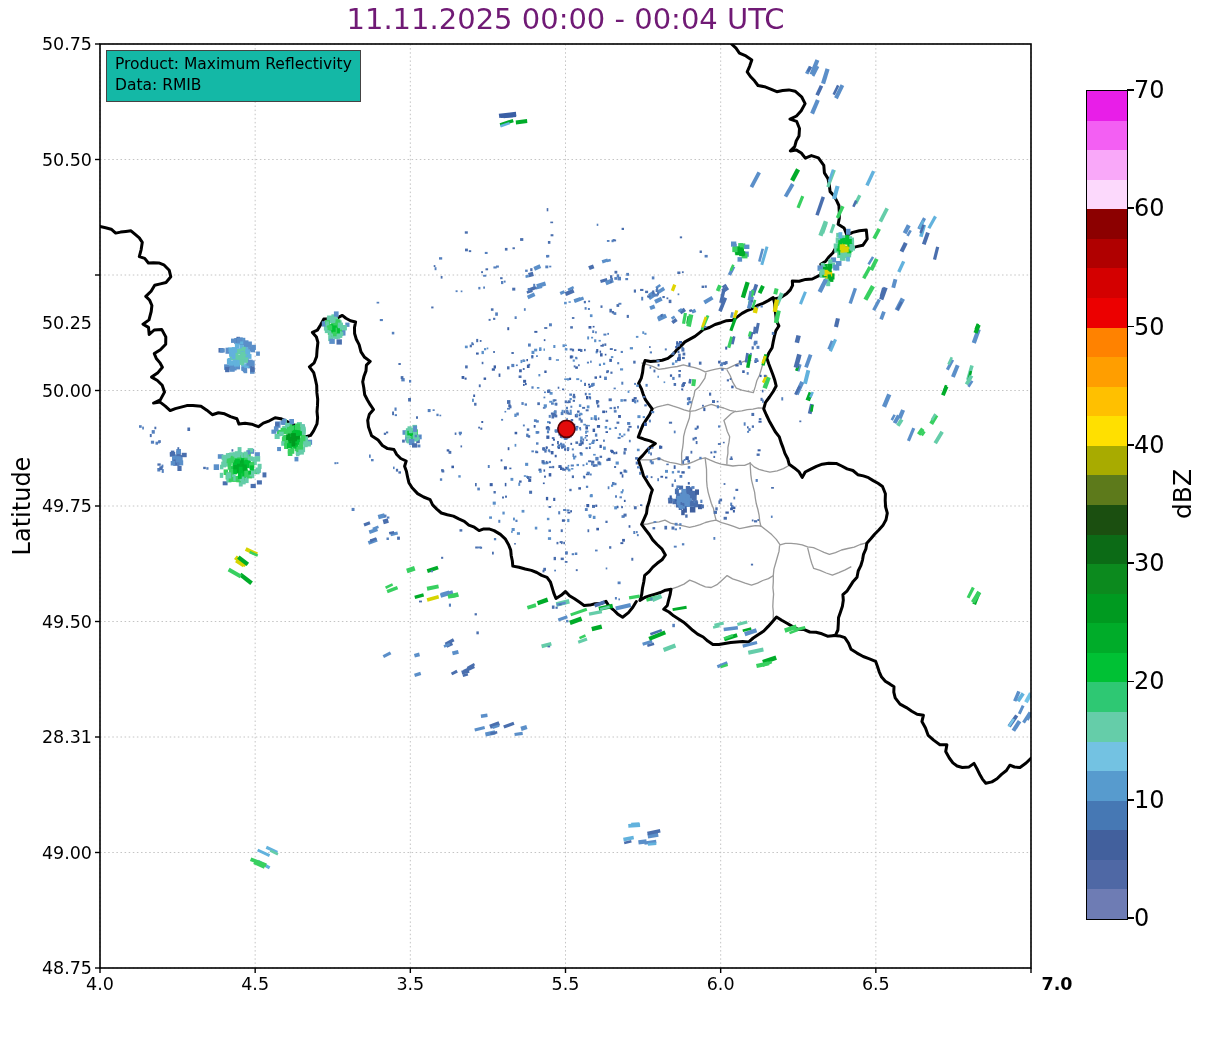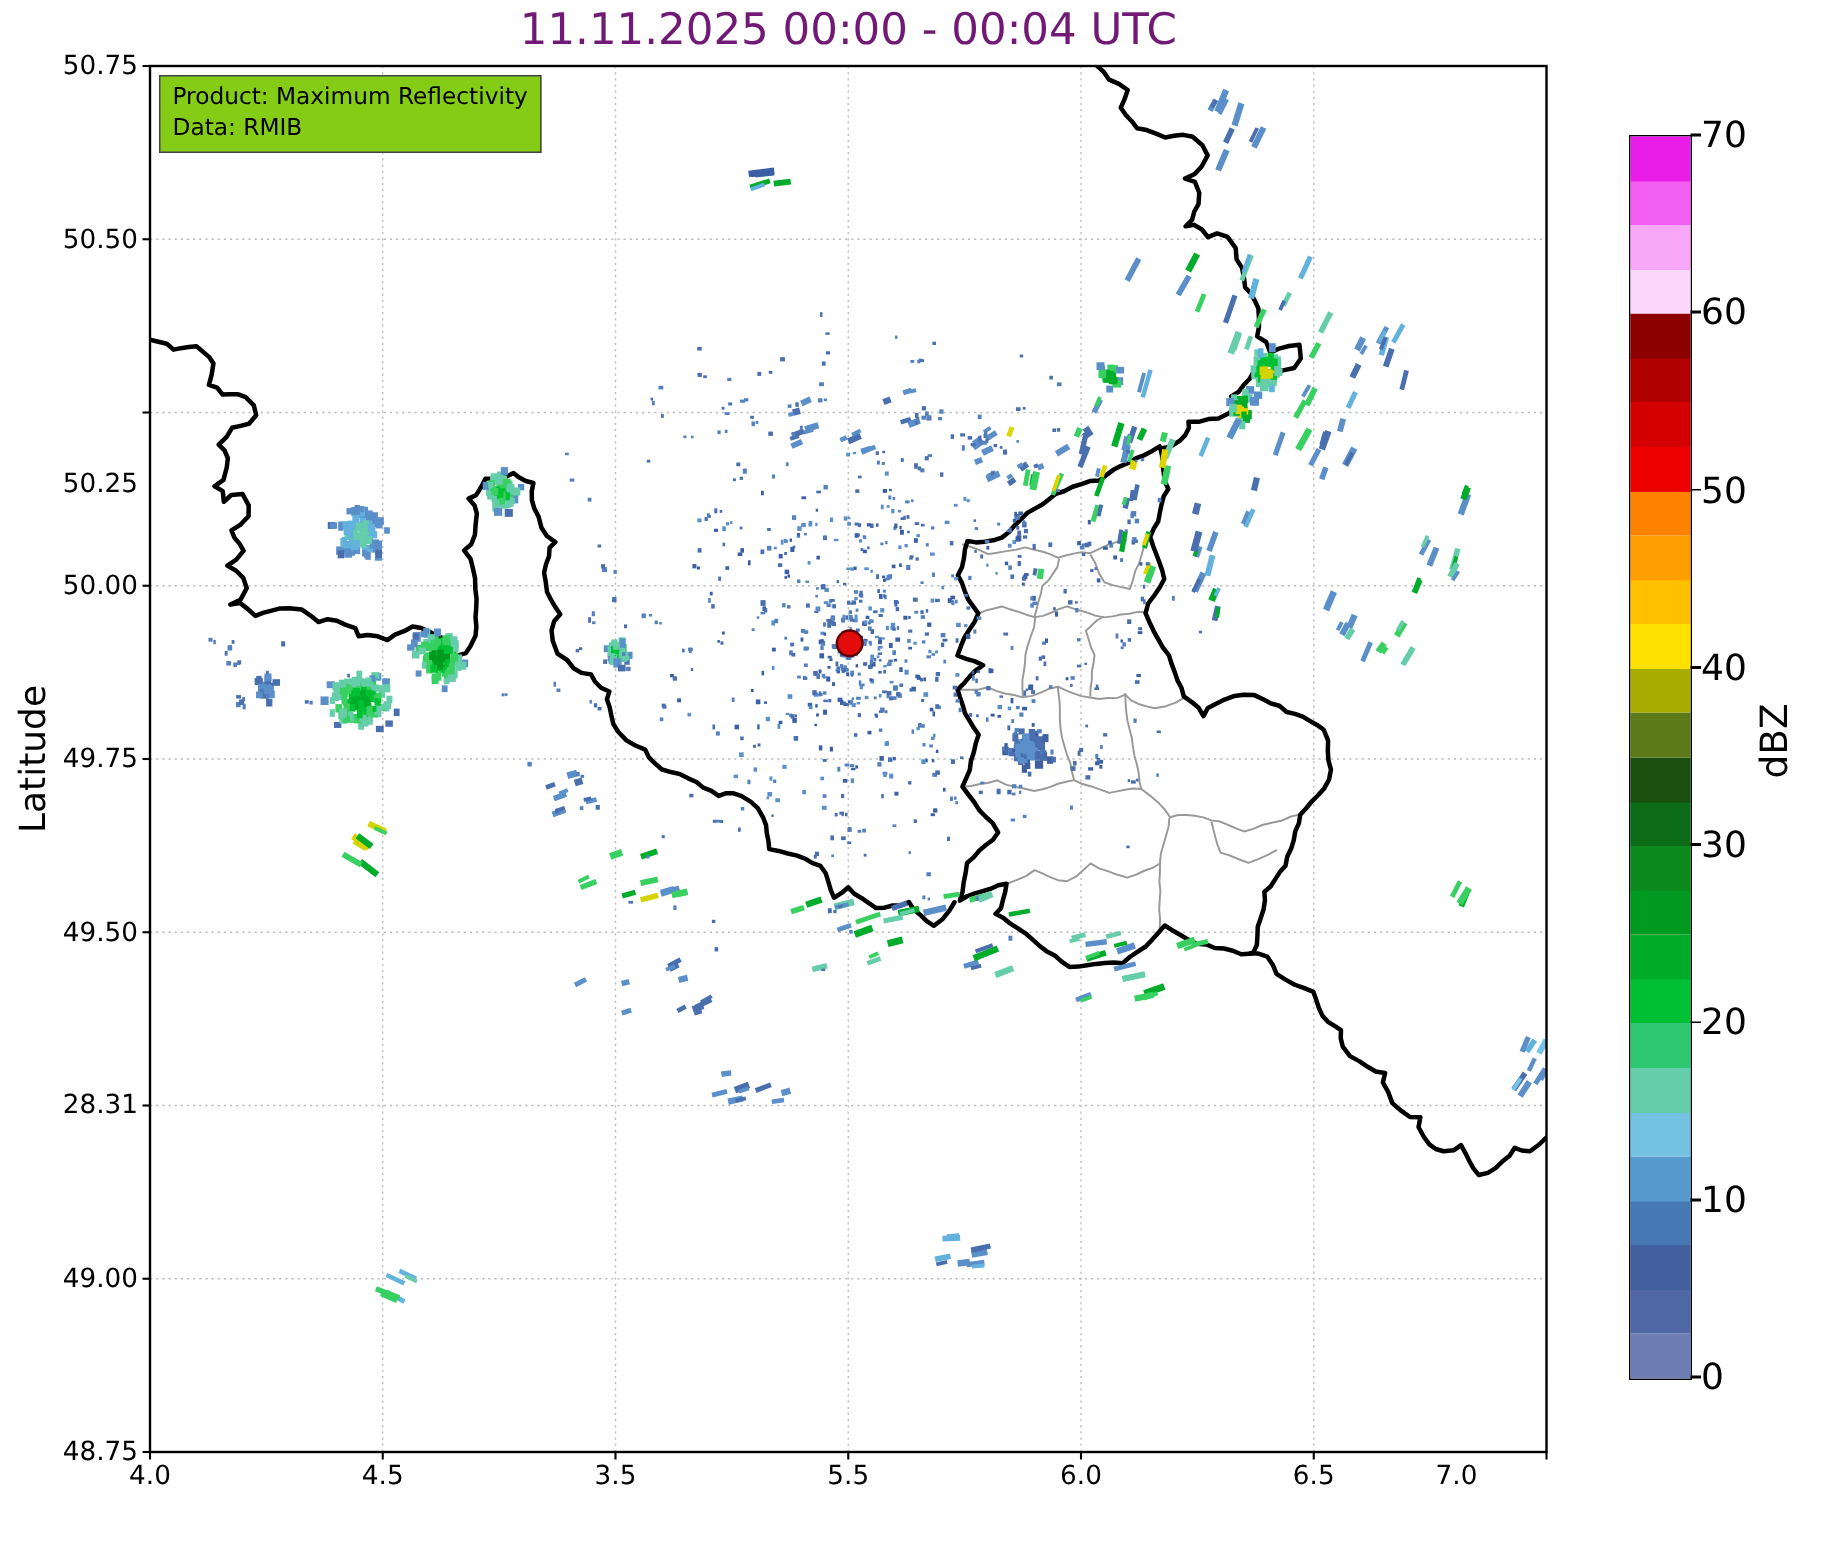--- a/index.html
+++ b/index.html
@@ -10,21 +10,21 @@
          font-size:29px;color:#701a75;}
   .axlabel{position:absolute;font-size:24px;color:#000;}
   #xlabel{left:100px;width:931px;text-align:center;top:998px;}
   #ylabel{left:-38px;top:492px;transform:rotate(-90deg);width:120px;text-align:center;}
   #cblabel{left:1168px;top:424px;writing-mode:vertical-rl;transform:rotate(180deg);
            font-size:25px;height:140px;text-align:center;}
   .ticklabel{position:absolute;font-size:17.5px;color:#000;white-space:nowrap;}
   .xtick{transform:translateX(-50%);top:974px;}
   .ytick{transform:translateY(-50%);text-align:right;width:60px;left:32px;}
   .cbtick{transform:translateY(-50%);left:1134px;font-size:24px;}
-  #infobox{position:absolute;left:106px;top:50px;background:#84cc16;
+  #infobox{position:absolute;left:106px;top:50px;background:#14b8a6;
            border:1.2px solid #444;padding:3px 8px 4px 8px;font-size:15.5px;
            line-height:1.38;color:#000;}
   #colorbar{position:absolute;left:1086px;top:90px;width:40px;height:828px;
             border:1.2px solid #000;box-sizing:content-box;}
   .cbblock{position:absolute;left:0;width:40px;}
   .cbmark{position:absolute;width:7px;height:1.6px;background:#000;left:1127px;}
 </style>
 </head>
 <body>
 <div id="fig">
@@ -2054,21 +2054,21 @@
       <div class="cbblock" style="bottom: 798.429px; height: 30.0714px; background: rgb(232, 30, 232);"></div>
     </div>
 <div id="cblabel" class="axlabel">dBZ</div>
 <div id="ticks-host">
       <div class="ticklabel xtick" style="left: 100px;">4.0</div>
       <div class="ticklabel xtick" style="left: 255.167px;">4.5</div>
       <div class="ticklabel xtick" style="left: 410.333px;">3.5</div>
       <div class="ticklabel xtick" style="left: 565.5px;">5.5</div>
       <div class="ticklabel xtick" style="left: 720.667px;">6.0</div>
       <div class="ticklabel xtick" style="left: 875.833px;">6.5</div>
-      <div class="ticklabel xtick" style="left: 971px;">7.0</div>
+      <div class="ticklabel xtick" style="left: 1057px; font-weight: bold;">7.0</div>
       <div class="ticklabel ytick" style="top: 968px;">48.75</div>
       <div class="ticklabel ytick" style="top: 852.5px;">49.00</div>
       <div class="ticklabel ytick" style="top: 737px;">28.31</div>
       <div class="ticklabel ytick" style="top: 621.5px;">49.50</div>
       <div class="ticklabel ytick" style="top: 506px;">49.75</div>
       <div class="ticklabel ytick" style="top: 390.5px;">50.00</div>
       <div class="ticklabel ytick" style="top: 275px; margin-top: 48px;">50.25</div>
       <div class="ticklabel ytick" style="top: 159.5px;">50.50</div>
       <div class="ticklabel ytick" style="top: 44px;">50.75</div>
       <div class="ticklabel cbtick" style="top: 918px;">0</div>

